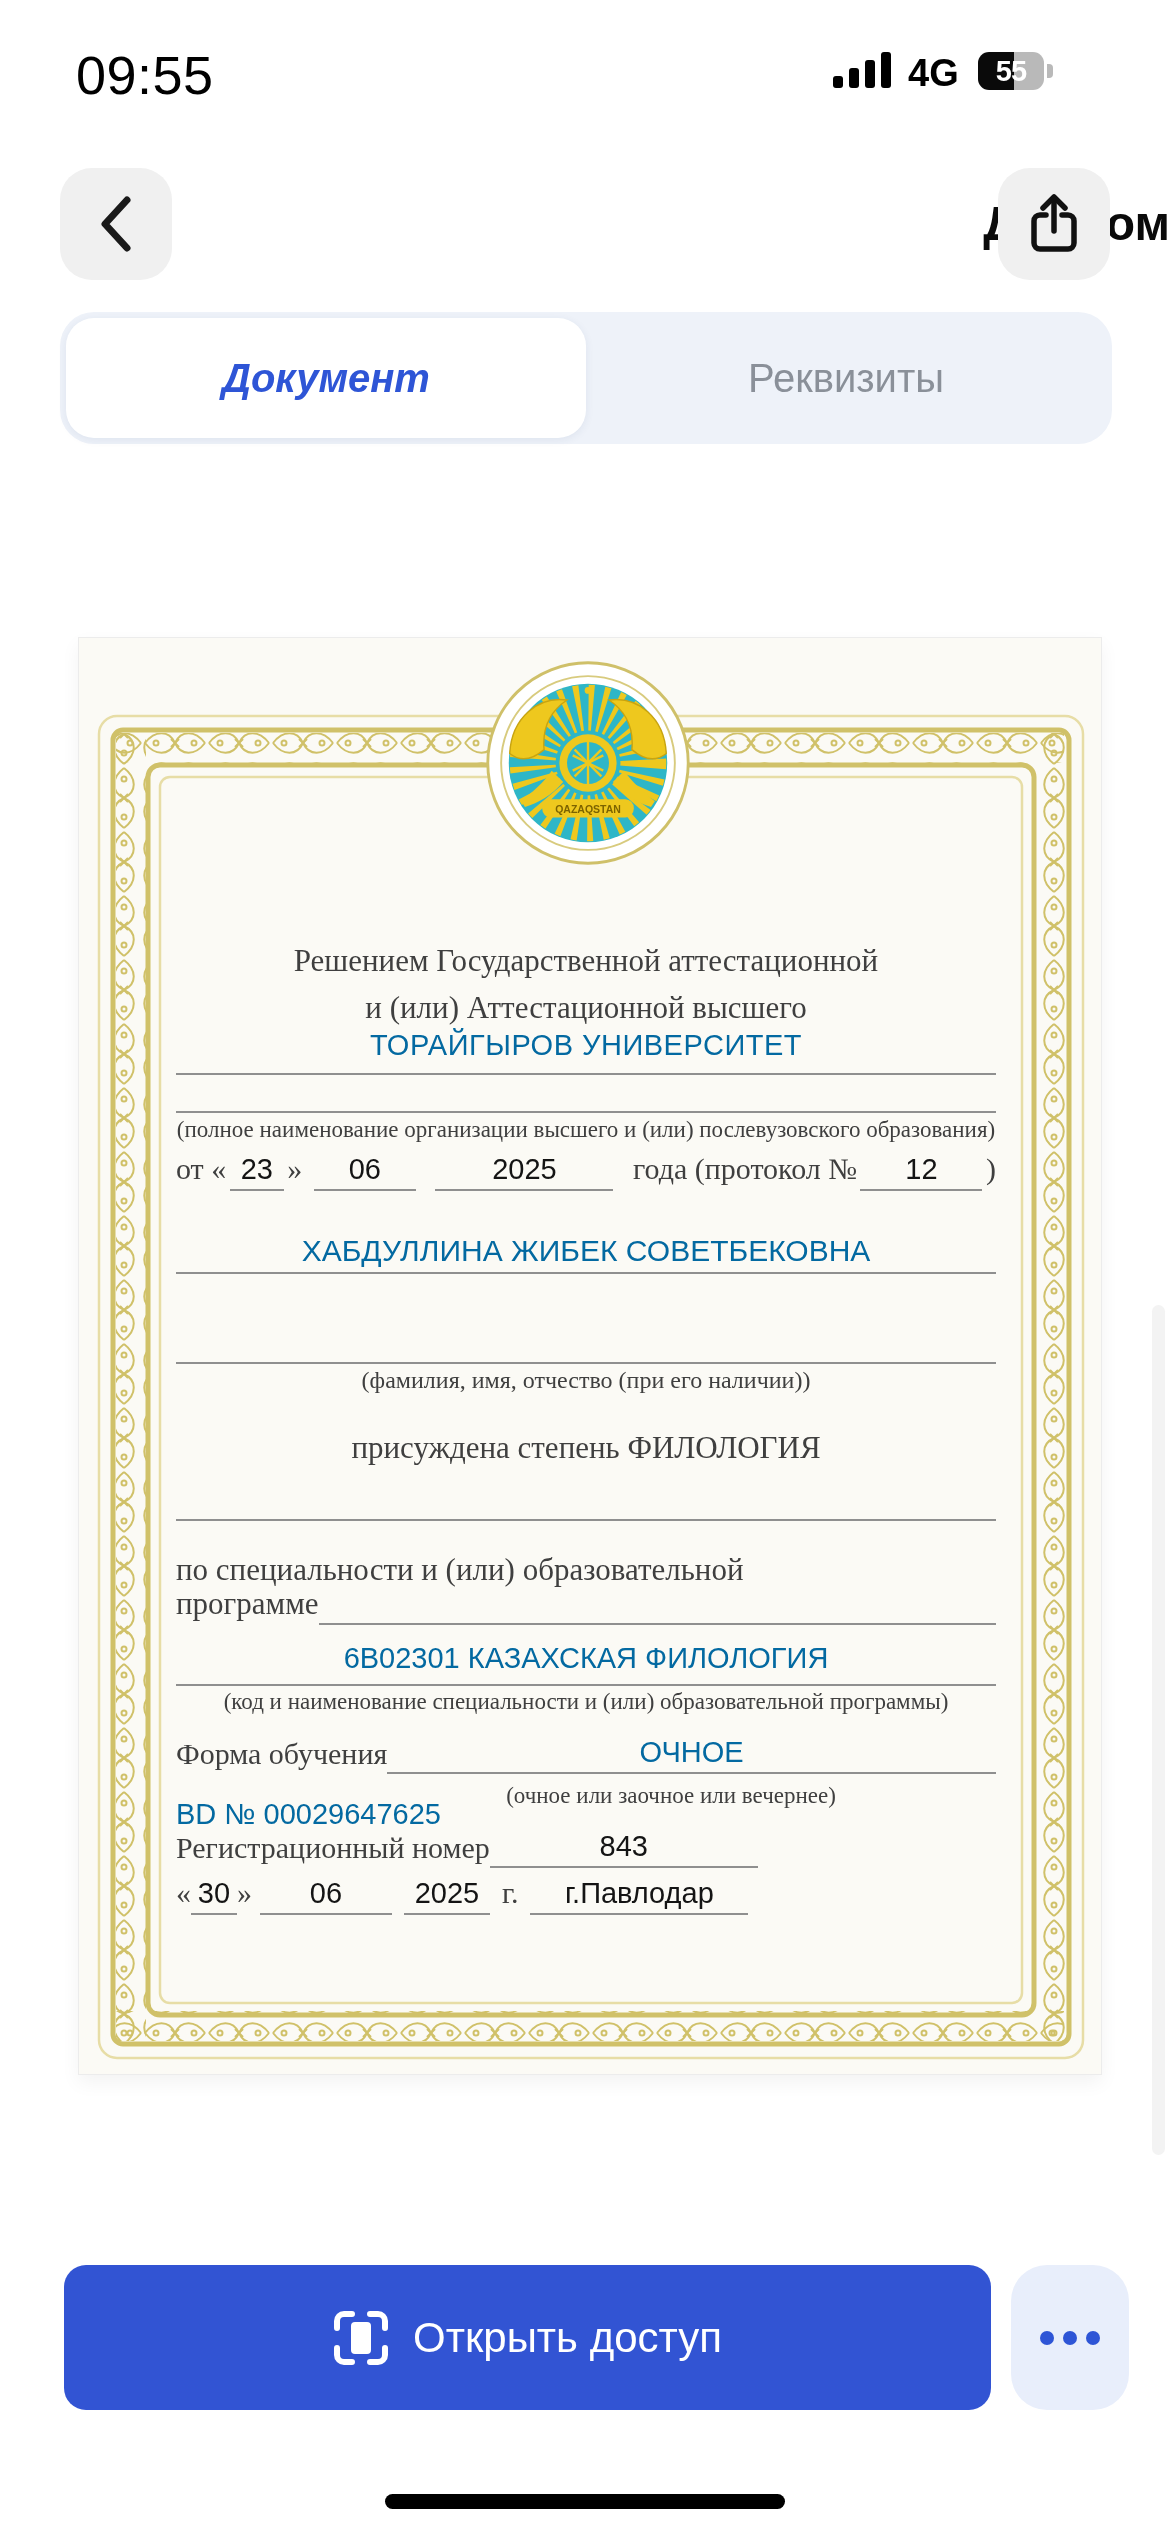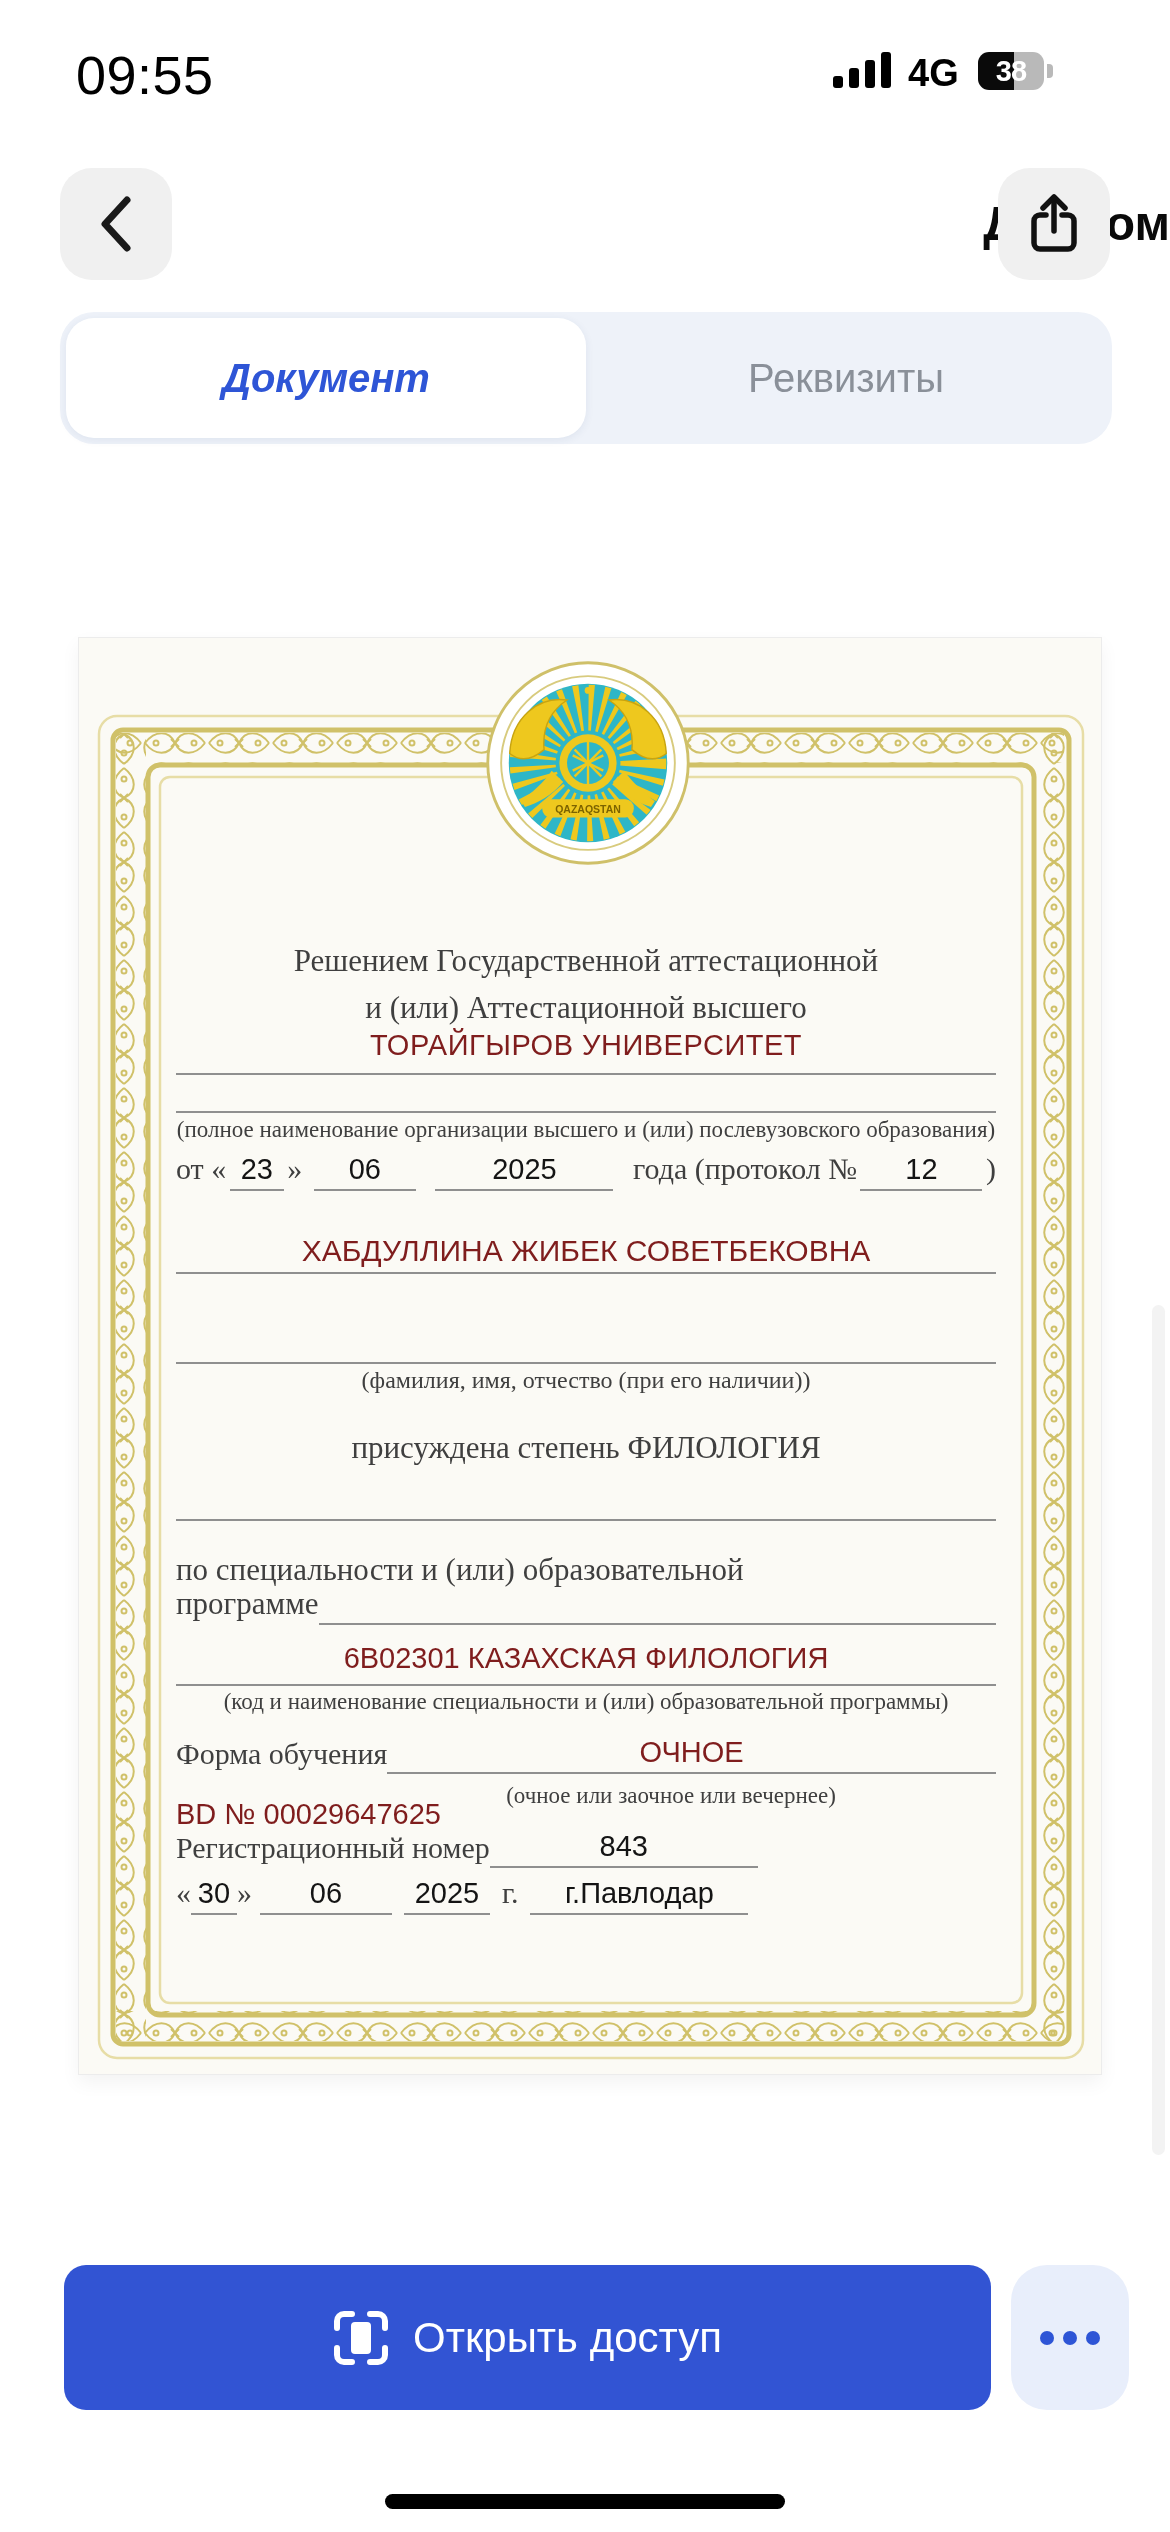--- a/index.html
+++ b/index.html
@@ -31,21 +31,21 @@
   .tab.inactive{color:#8a9099;font-weight:400;}
   
   .cert-page{position:absolute;left:78px;top:637px;width:1024px;height:1438px;background:#fbfaf5;
     border:1px solid #ececec;box-shadow:0 8px 18px rgba(0,0,0,.05);box-sizing:border-box;}
   .border-svg{position:absolute;left:0;top:0;}
   .emblem{position:absolute;left:404px;top:20px;}
   .row{position:absolute;left:97px;right:105px;text-align:center;color:#3f3f3f;}
   .ser{font-family:"Liberation Serif", serif;color:#3f3f3f;}
   .serif-row{font-family:"Liberation Serif", serif;font-size:31px;}
   .cap{font-family:"Liberation Serif", serif;font-size:23px;}
-  .val{font-family:"Liberation Sans", sans-serif;color:#7f1d1d;font-size:29px;}
+  .val{font-family:"Liberation Sans", sans-serif;color:#0369a1;font-size:29px;}
   .hr{position:absolute;left:97px;right:105px;border-top:2px solid #8f8f8f;height:0;}
   .flexrow{display:flex;align-items:flex-end;text-align:left;}
   .cell{border-bottom:2px solid #8f8f8f;text-align:center;padding-bottom:3px;
     font-family:"Liberation Sans", sans-serif;color:#141414;font-size:29px;display:inline-block;}
   .pser{padding-bottom:5px;font-size:30px;}
   .centerflex{justify-content:space-between;}
   .growline{flex:1;border-bottom:2px solid #8f8f8f;text-align:center;padding-bottom:3px;}
   
   .scrollbar{position:absolute;left:1152px;top:1305px;width:13px;height:850px;border-radius:7px;background:#f3f3f3;}
   
@@ -62,21 +62,21 @@
 <div>
   <div class="status-time">09:55</div>
   <svg class="signal" width="62" height="40" viewBox="0 0 62 40">
     <rect x="0" y="26" width="10" height="12" rx="3" fill="#000"></rect>
     <rect x="16" y="18" width="10" height="20" rx="3" fill="#000"></rect>
     <rect x="32" y="10" width="10" height="28" rx="3" fill="#000"></rect>
     <rect x="48" y="2" width="10" height="36" rx="3" fill="#000"></rect>
   </svg>
   <div class="net">4G</div>
   <div class="battery">
-    <span>38</span>
+    <span>55</span>
   </div>
 </div>
 
 <div>
   <div class="icon-btn back-btn">
     <svg width="46" height="64" viewBox="0 0 46 64">
       <polyline points="34,8 12,32 34,56" fill="none" stroke="#1a1a1a" stroke-width="7" stroke-linecap="round" stroke-linejoin="round"></polyline>
     </svg>
   </div>
   <div class="page-title">Диплом</div>

